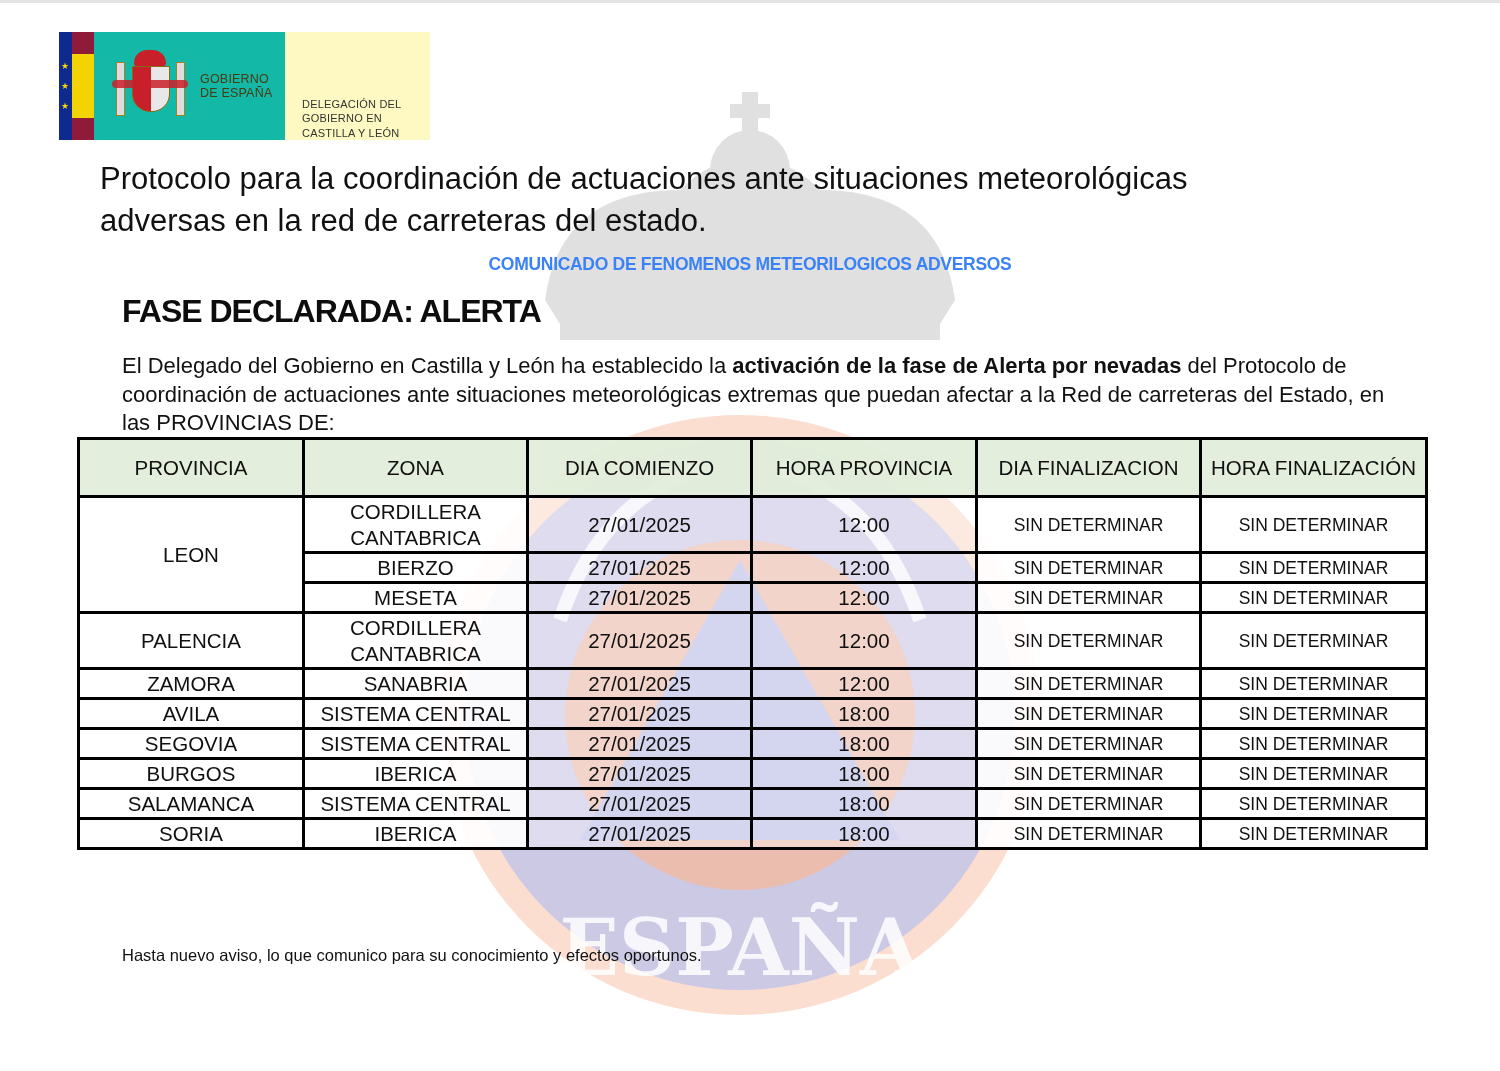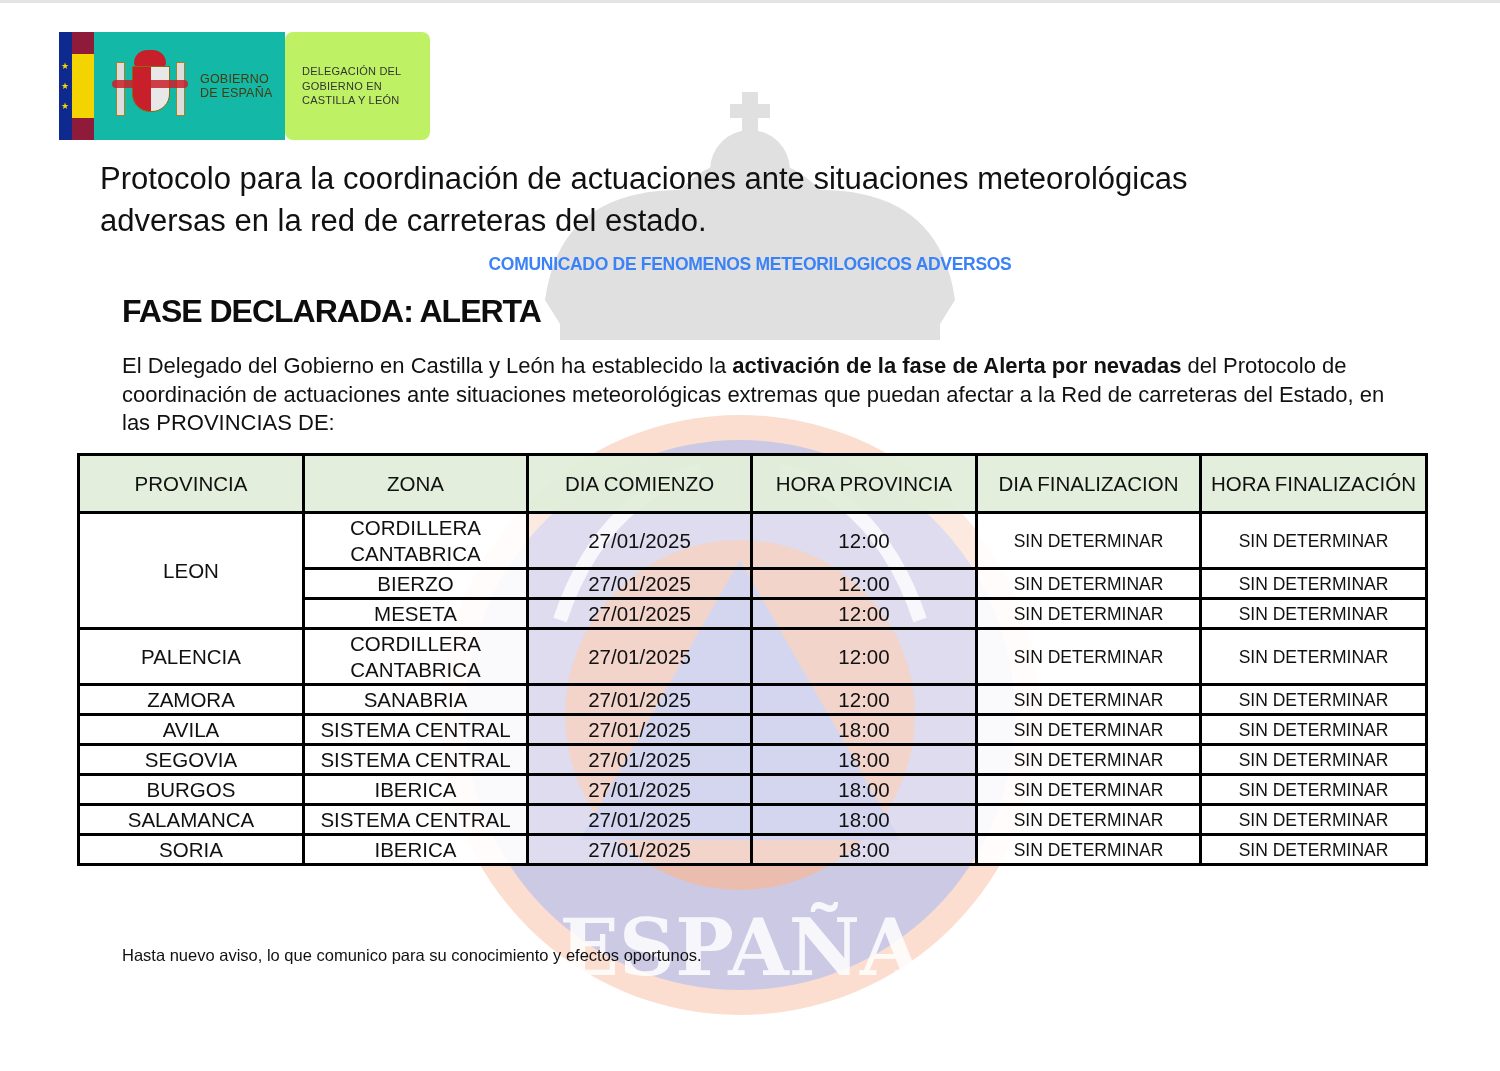--- a/index.html
+++ b/index.html
@@ -17,35 +17,35 @@
   .logo .flag-blue .star { position:absolute; left:2px; color:#f8d300; font-size:9px; line-height:9px; }
   .logo .flag-red { width:22px; background:linear-gradient(#8e1b3a 0 20%, #f3d300 20% 80%, #8e1b3a 80% 100%); }
   .logo .yellow { width:191px; background:#14b8a6; display:flex; align-items:center; position:relative; }
   .logo .crest { width:80px; height:84px; margin-left:16px; position:relative; }
   .crest .crown { position:absolute; left:24px; top:6px; width:32px; height:16px; background:#c8202a; border-radius:14px 14px 3px 3px; }
   .crest .shield { position:absolute; left:22px; top:22px; width:36px; height:44px; background:linear-gradient(90deg,#c8202a 0 50%, #e8e8e8 50% 100%); border-radius:0 0 18px 18px; border:1px solid #8a6a10; }
   .crest .pillar { position:absolute; top:18px; width:7px; height:52px; background:#ddd; border:1px solid #a48020; }
   .crest .pillar.l { left:6px; } .crest .pillar.r { left:66px; }
   .crest .ribbon { position:absolute; top:36px; left:2px; width:76px; height:8px; background:#c8202a; border-radius:4px; opacity:.85; }
   .logo .gob-text { font-size:12.5px; line-height:14px; color:#4a3a10; margin-left:10px; letter-spacing:.2px; }
-  .logo .grey { flex:1; background:#bef264; display:flex; align-items:center;border-radius:8px; }
+  .logo .grey { flex:1; background:#fef9c3; display:flex; align-items:flex-end; }
   .logo .del-text { font-size:11px; line-height:14.5px; color:#333; margin-left:17px; letter-spacing:.2px; }
 
   
   .wm { position:absolute; left:0; top:0; width:1500px; height:1071px; pointer-events:none; }
 
   .title { position:absolute; left:100px; width:1300px; top:158px; font-size:31px; line-height:42px; color:#111; }
   .subtitle { position:absolute; left:100px; width:1300px; top:254px; text-align:center; font-size:17.5px; font-weight:bold; letter-spacing:-.3px; color:#3b82f6; }
   .fase { position:absolute; left:122px; top:293px; font-size:32px; font-weight:bold; letter-spacing:-1px; color:#0d0d0d; }
   .intro { position:absolute; left:122px; top:352px; width:1280px; font-size:22px; line-height:28.5px; color:#111; }
   .intro b { font-weight:bold; }
 
   
   table.alert {
-    position:absolute; left:77px; top:453px; width:1348px;
+    position:absolute; left:77px; top:437px; width:1348px;
     border-collapse:collapse; table-layout:fixed;
     border:3px solid #a16207;
     font-size:20.5px;
   }
   table.alert th, table.alert td { border:3px solid #000; text-align:center; padding:0 2px; line-height:26px; }
   table.alert th { background:rgba(226,238,218,0.95); font-weight:normal; height:55px; }
   table.alert td { background:rgba(255,255,255,0.35); }
   table.alert td.fin { font-size:17.5px; }
   table.alert tr.h2 td { height:53px; }
   table.alert tr.h1 td { height:27px; }

